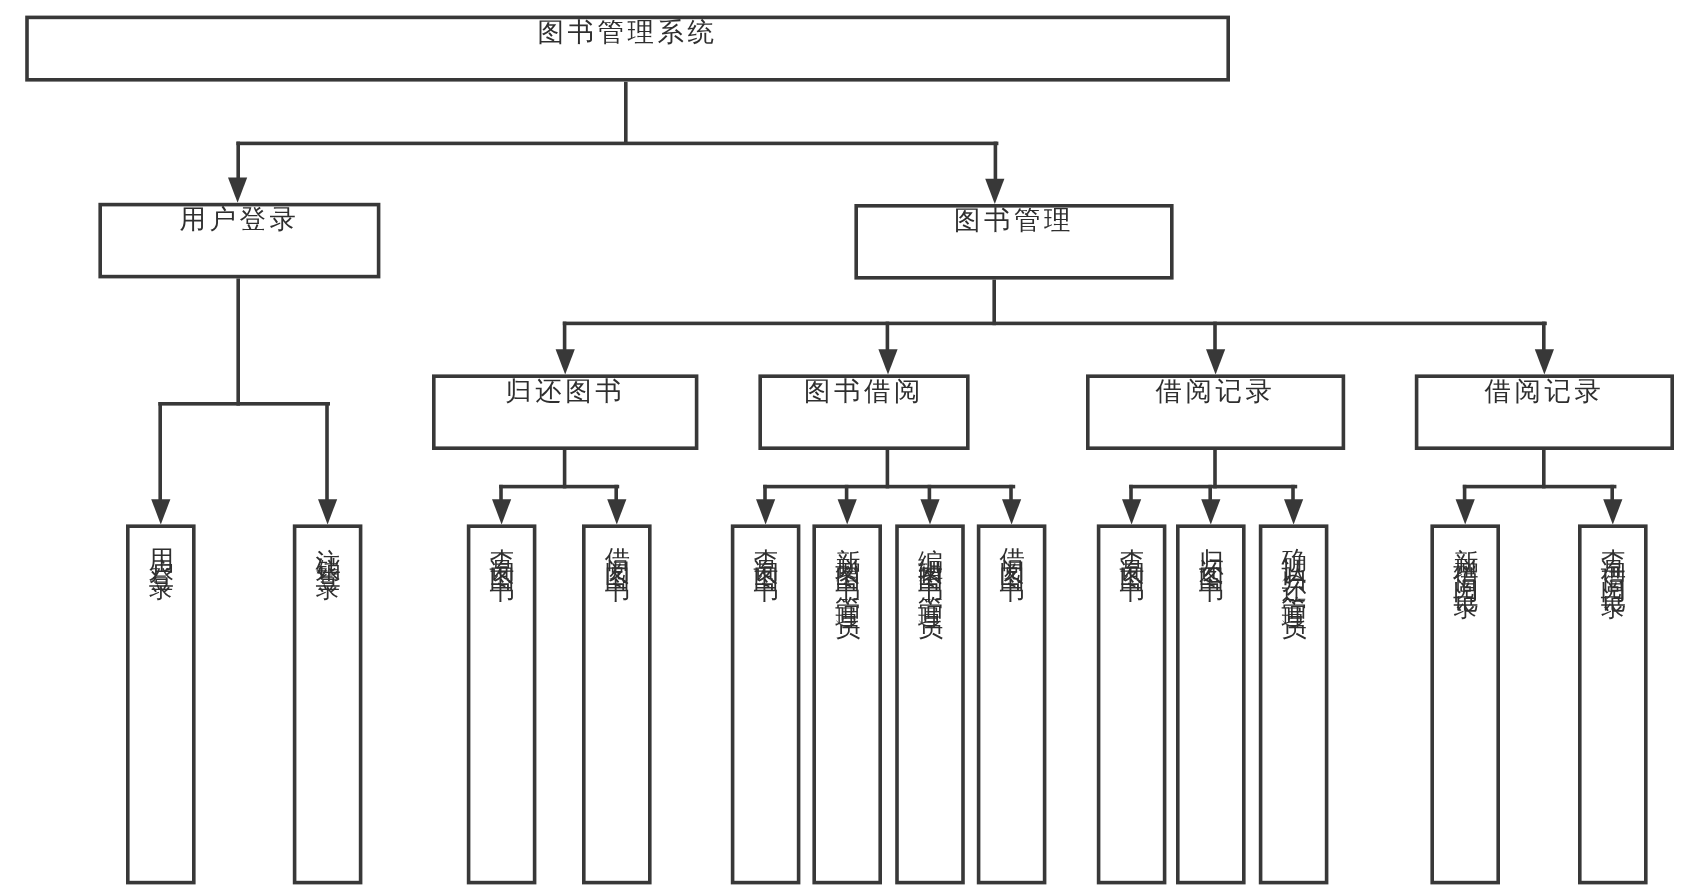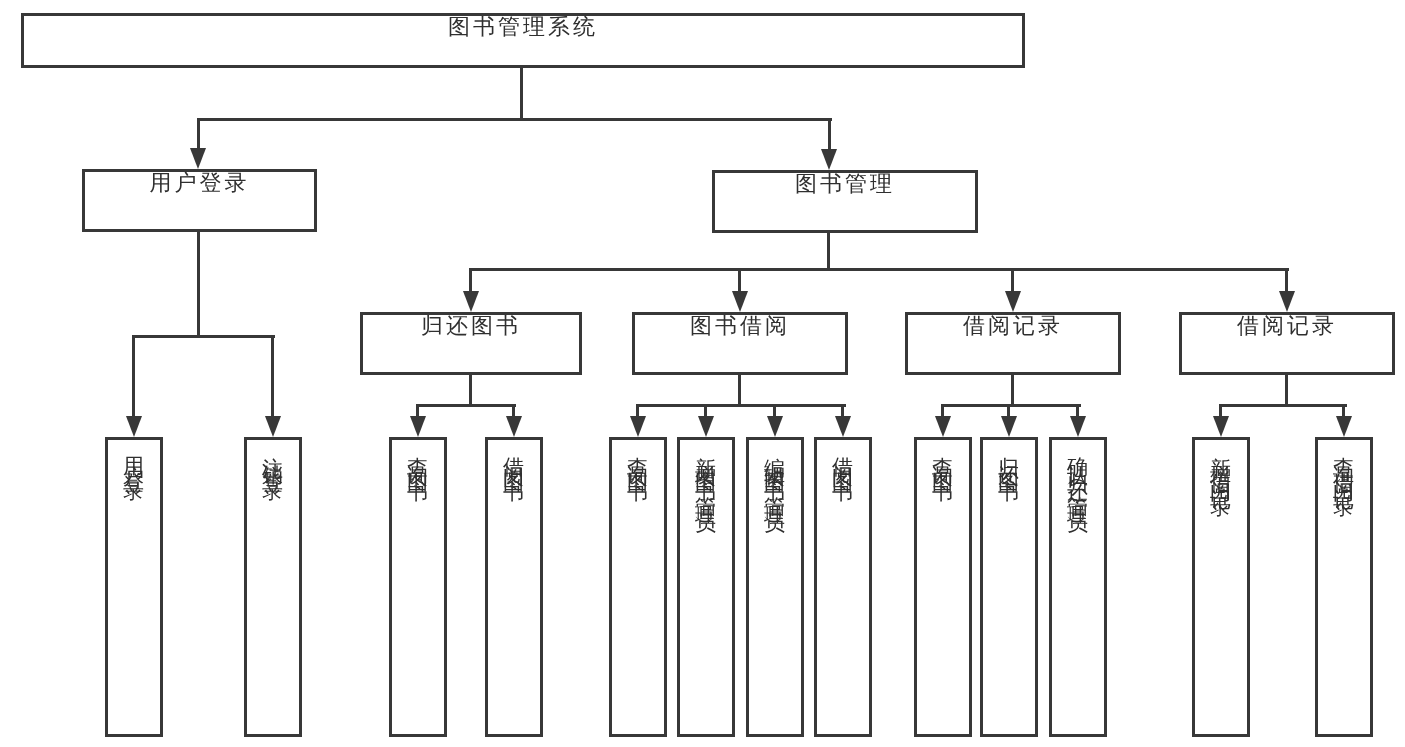--- a/index.html
+++ b/index.html
@@ -109,21 +109,21 @@
   <div class="node" style="left:82px;top:169px;width:235px;height:63px;">
     <span class="lbl">用户登录</span>
   </div>
   <div class="node" style="left:712px;top:170px;width:266px;height:63px;">
     <span class="lbl">图书管理</span>
   </div>
 
   <div class="node" style="left:360px;top:312px;width:222px;height:63px;">
     <span class="lbl">归还图书</span>
   </div>
-  <div class="node" style="left:632px;top:312px;width:216px;height:63px;">
+  <div class="node" style="left:632px;top:312px;width:176px;height:63px;">
     <span class="lbl">图书借阅</span>
   </div>
   <div class="node" style="left:905px;top:312px;width:216px;height:63px;">
     <span class="lbl">借阅记录</span>
   </div>
   <div class="node" style="left:1179px;top:312px;width:216px;height:63px;">
     <span class="lbl">借阅记录</span>
   </div>
 
   <div class="node leaf" style="left:105px;top:437px;width:58px;height:300px;">

